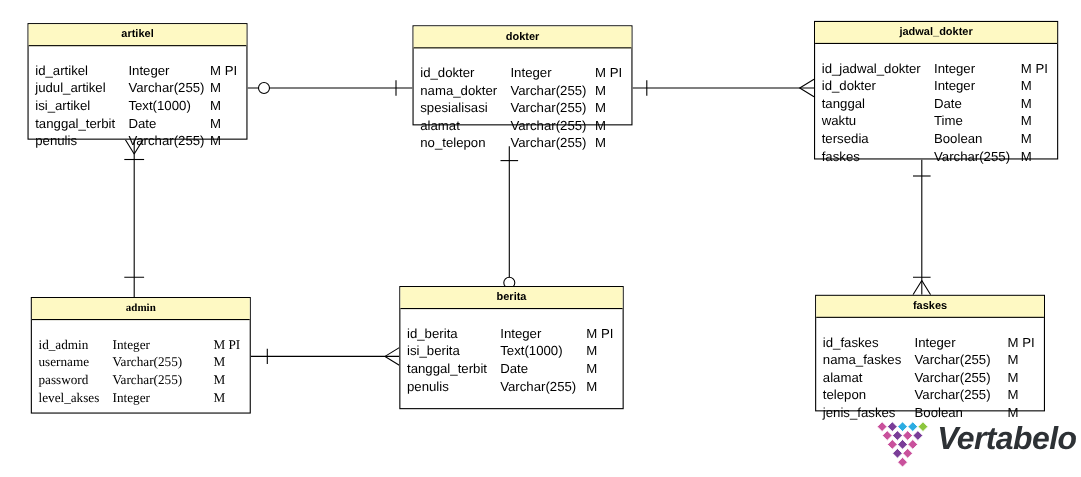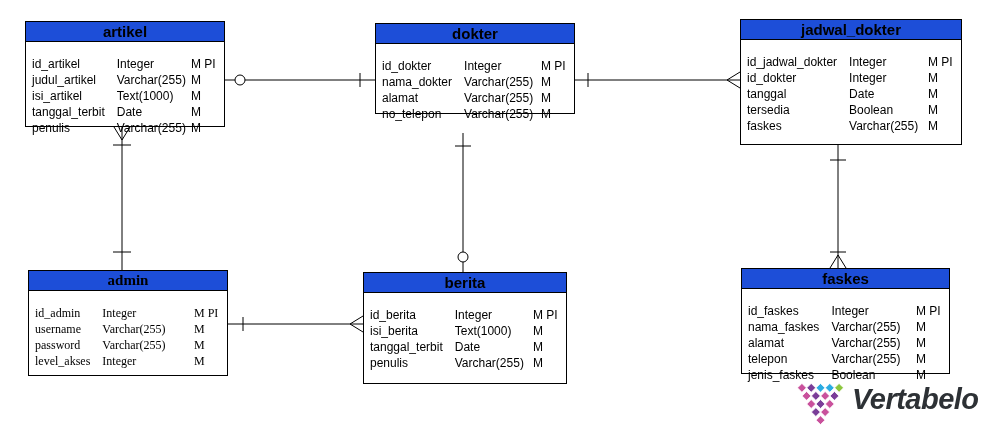--- a/index.html
+++ b/index.html
@@ -17,37 +17,37 @@
   .tbl{
     position:absolute;
     border:1px solid #000;
     background:#fff;
     box-sizing:border-box;
     font-size:12px;
     color:#000;
   }
   .tbl-header{
     height:19px;line-height:19px;
-    text-align:center;font-weight:bold;font-size:15px;
-    background:#1d4ed8;
+    text-align:center;font-weight:bold;font-size:10px;
+    background:#fef9c3;
     border-bottom:1px solid #000;
   }
   .tbl-body{display:table;width:100%;box-sizing:border-box;padding-top:14px;}
   .row{display:table-row;}
   .row span{display:table-cell;line-height:16px;white-space:nowrap;}
   .c-name{width:1%;padding-left:6px;}
   .c-type{padding-left:12px;}
   .c-flags{width:30px;padding-right:3px;}
 
   
   .tbl-0{left:25px;top:21px;width:200px;height:106px;}
   .tbl-1{left:375px;top:23px;width:200px;height:91px;}
   .tbl-2{left:740px;top:19px;width:222px;height:126px;}
   .tbl-3{left:28px;top:270px;width:200px;height:106px;font-family:Liberation Serif, serif;}
-  .tbl-4{left:363px;top:272px;width:204px;height:112px;}
+  .tbl-4{left:363px;top:260px;width:204px;height:112px;}
   .tbl-5{left:741px;top:268px;width:209px;height:106px;}
 
   .branding{
     position:absolute;left:797px;top:383px;height:45px;
     display:flex;align-items:flex-start;gap:8px;
     cursor:pointer;
   }
   .brand-text{
     font-size:29px;font-weight:bold;font-style:italic;
     color:#2d3135;letter-spacing:-0.5px;
@@ -132,20 +132,25 @@
             <span class="c-name">id_dokter</span>
             <span class="c-type">Integer</span>
             <span class="c-flags">M PI</span>
           </div>
           <div class="row">
             <span class="c-name">nama_dokter</span>
             <span class="c-type">Varchar(255)</span>
             <span class="c-flags">M</span>
           </div>
           <div class="row">
+            <span class="c-name">spesialisasi</span>
+            <span class="c-type">Varchar(255)</span>
+            <span class="c-flags">M</span>
+          </div>
+          <div class="row">
             <span class="c-name">alamat</span>
             <span class="c-type">Varchar(255)</span>
             <span class="c-flags">M</span>
           </div>
           <div class="row">
             <span class="c-name">no_telepon</span>
             <span class="c-type">Varchar(255)</span>
             <span class="c-flags">M</span>
           </div>
         </div>
@@ -159,20 +164,25 @@
             <span class="c-flags">M PI</span>
           </div>
           <div class="row">
             <span class="c-name">id_dokter</span>
             <span class="c-type">Integer</span>
             <span class="c-flags">M</span>
           </div>
           <div class="row">
             <span class="c-name">tanggal</span>
             <span class="c-type">Date</span>
+            <span class="c-flags">M</span>
+          </div>
+          <div class="row">
+            <span class="c-name">waktu</span>
+            <span class="c-type">Time</span>
             <span class="c-flags">M</span>
           </div>
           <div class="row">
             <span class="c-name">tersedia</span>
             <span class="c-type">Boolean</span>
             <span class="c-flags">M</span>
           </div>
           <div class="row">
             <span class="c-name">faskes</span>
             <span class="c-type">Varchar(255)</span>

